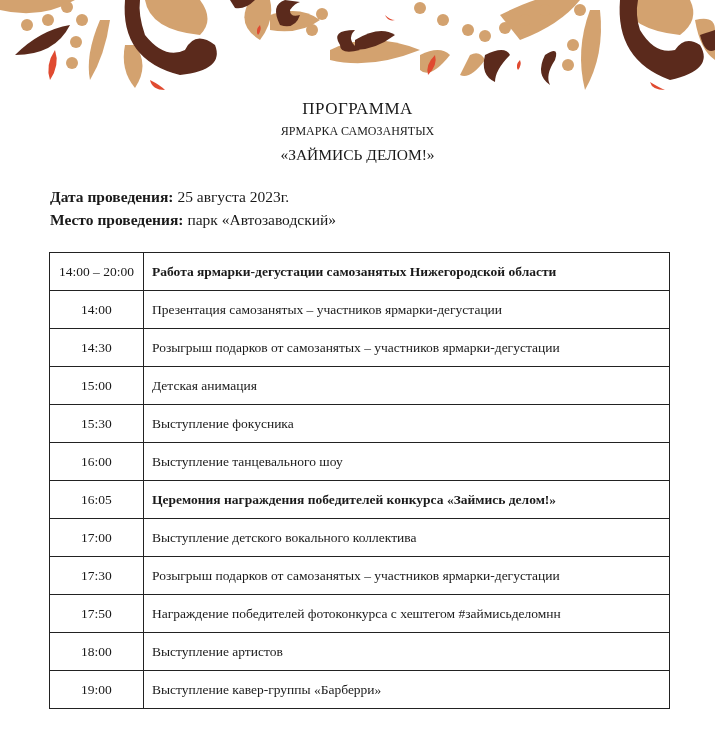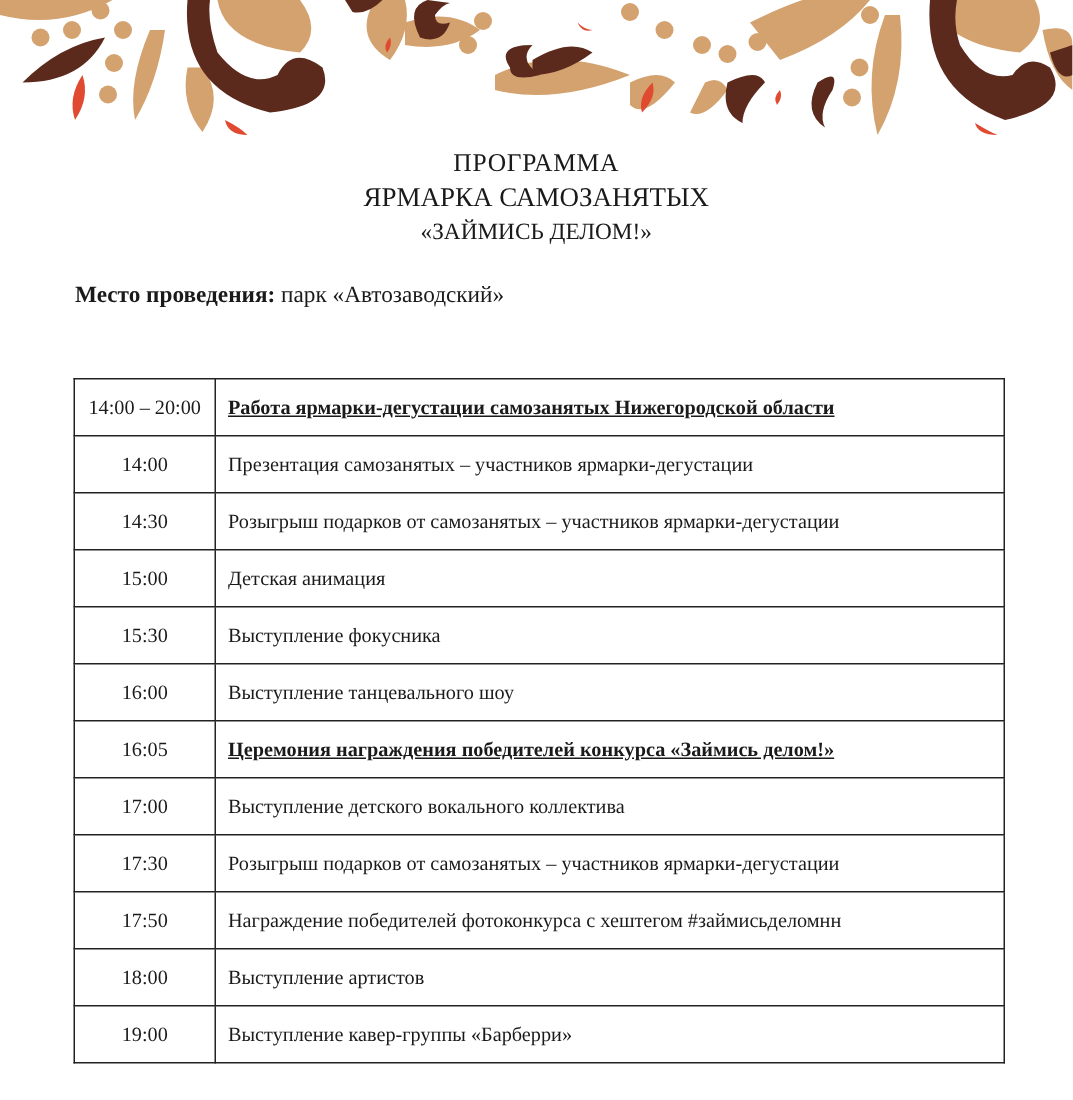--- a/index.html
+++ b/index.html
@@ -2,31 +2,31 @@
 <html><head>
 <meta charset="utf-8">
 <style>
   html, body { margin: 0; padding: 0; background: #ffffff; }
   body { width: 715px; height: 733px; position: relative; overflow: hidden;
          font-family: "Liberation Serif", "DejaVu Serif", serif; color: #1a1a1a; }
   .ornament { position: absolute; left: 0; top: 0; width: 715px; height: 96px; }
   .title-block { position: absolute; left: 0; width: 715px; top: 97px; text-align: center; font-weight: normal; }
   .title-block div { line-height: 23px; }
   .t1 { font-size: 17px; letter-spacing: 0.5px; }
-  .t2 { font-size: 18px; }
+  .t2 { font-size: 12px; }
   .t3 { font-size: 15.5px; }
   .meta { position: absolute; left: 50px; top: 185px; font-size: 15.5px; }
   .meta div { line-height: 23px; }
   .meta .lbl { font-weight: bold; }
   table.schedule { position: absolute; left: 49px; top: 252px; width: 621px;
          border-collapse: collapse; font-size: 13.5px; padding-left: 40px; }
   table.schedule td { border: 1.5px solid #222; height: 37px; padding: 0; vertical-align: middle; }
   td.time { width: 93px; text-align: center; }
   td.event { padding-left: 8px !important; }
-  tr.bold td.event { font-weight: bold; text-decoration: underline; }
+  tr.bold td.event { font-weight: bold; }
 </style>
 </head>
 <body>
 
 <svg class="ornament" viewBox="0 0 715 96" xmlns="http://www.w3.org/2000/svg">
   <g>
 
     <path fill="#d3a26f" d="M0 0 H75 Q40 20 0 10 Z"></path>
     <path fill="#d3a26f" d="M100 20 Q85 55 90 80 Q105 55 110 20 Z"></path>
     <path fill="#d3a26f" d="M125 45 Q120 70 135 88 Q150 65 135 45 Z"></path>
@@ -84,20 +84,24 @@
 </svg>
 
 <div class="title-block">
   <div class="t1">ПРОГРАММА</div>
   <div class="t2">ЯРМАРКА САМОЗАНЯТЫХ</div>
   <div class="t3">«ЗАЙМИСЬ ДЕЛОМ!»</div>
 </div>
 
 <div class="meta">
   <div>
+    <span class="lbl">Дата проведения:</span>
+    <span>25 августа 2023г.</span>
+  </div>
+  <div>
     <span class="lbl">Место проведения:</span>
     <span>парк «Автозаводский»</span>
   </div>
 </div>
 
 <table class="schedule">
   <tbody id="schedule-body">
       <tr class="bold">
         <td class="time">14:00 – 20:00</td>
         <td class="event">Работа ярмарки-дегустации самозанятых Нижегородской области</td>

